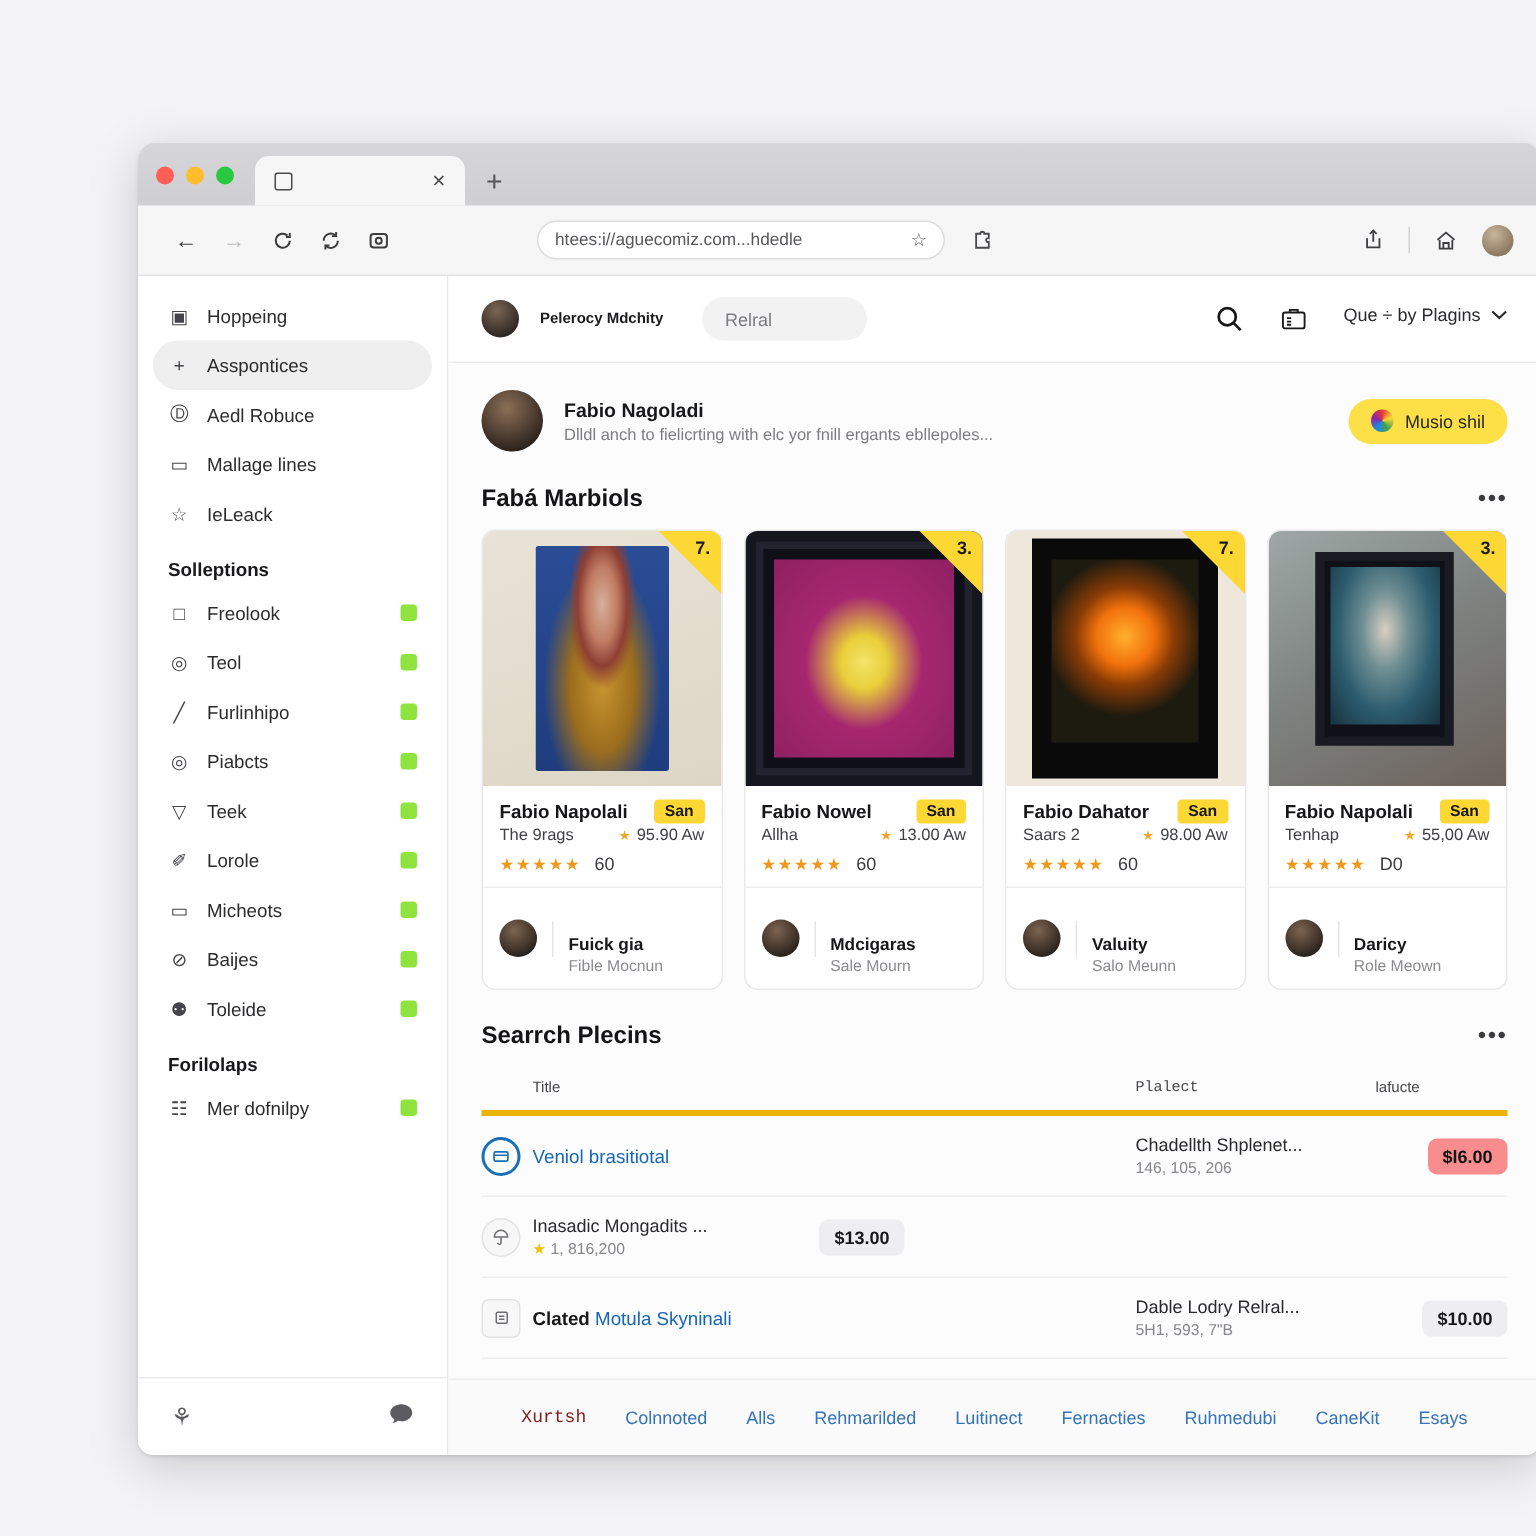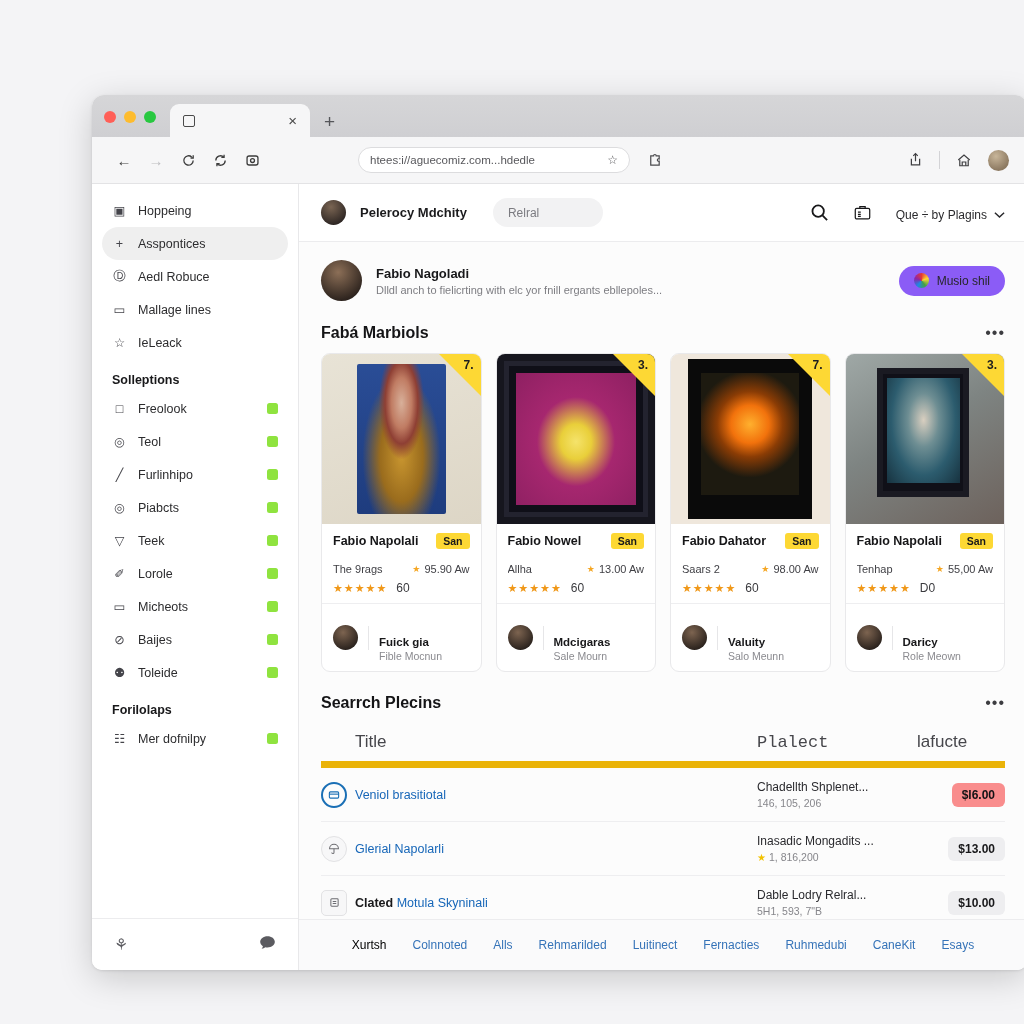--- a/index.html
+++ b/index.html
@@ -154,45 +154,45 @@
     display: flex; align-items: center;
     padding: 0 22px; gap: 14px;
     border-bottom: 1px solid #ececee;
     position: relative;
   }
   .hdr-avatar {
     width: 25px; height: 25px; border-radius: 50%;
     background: radial-gradient(circle at 40% 28%, #7a6553 0%, #2f2724 75%);
     flex: none;
   }
-  #hdr-name { font-size: 13px; font-weight: bold; color: #1b1b1d; white-space: nowrap; }
+  #hdr-name { font-size: 10px; font-weight: bold; color: #1b1b1d; white-space: nowrap; }
   #hdr-search {
     width: 110px; height: 29px;
     background: #f2f2f3; border-radius: 15px;
     display: flex; align-items: center; padding: 0 15px;
     font-size: 12px; color: #7b7b80;
     margin-left: 12px; cursor: text;
   }
-  #hdr-right { margin-left: auto; display: flex; align-items: flex-end; gap: 24px; }
+  #hdr-right { margin-left: auto; display: flex; align-items: flex-start; gap: 24px; }
   .hdr-icon { color: #1f1f21; cursor: pointer; display: flex; }
   #hdr-dropdown { display: flex; align-items: center; gap: 7px; font-size: 12px; color: #2a2a2d; cursor: pointer; white-space: nowrap; }
 
   #main-scroll { flex: 1; overflow: hidden; padding: 0 22px; }
 
   
   #profile-row { display: flex; align-items: center; gap: 14px; padding: 18px 0 10px 0; }
   #profile-pic {
     width: 41px; height: 41px; border-radius: 50%; flex: none;
     background: radial-gradient(circle at 42% 30%, #8c6f57 0%, #2a211c 78%);
   }
   #profile-title { font-size: 13px; font-weight: bold; color: #18181a; }
   #profile-sub { font-size: 11px; color: #7d7d82; margin-top: 3px; }
   #musio-btn {
     margin-left: auto; height: 30px;
-    background: #8b5cf6; border-radius: 15px;
+    background: #fde047; border-radius: 15px;
     display: flex; align-items: center; gap: 8px;
     padding: 0 15px; font-size: 12px; color: #27272a; cursor: pointer;
     white-space: nowrap;
   }
   #musio-dot {
     width: 15px; height: 15px; border-radius: 50%;
     background: conic-gradient(#e53935, #fdd835, #43a047, #1e88e5, #8e24aa, #e53935);
   }
 
   .section-head { display: flex; align-items: center; padding: 13px 0 11px 0; }
@@ -218,21 +218,21 @@
     font-size: 12px; font-weight: bold; color: #1d1d1f;
   }
   .card-body { padding: 9px 11px 8px 11px; }
   .card-row1 { display: flex; align-items: center; }
   .card-title { font-size: 12.5px; font-weight: bold; color: #161618; white-space: nowrap; overflow: hidden; }
   .card-tag {
     margin-left: auto; background: #fdd834;
     font-size: 10.5px; font-weight: bold; color: #19191b;
     padding: 2px 7px; border-radius: 3px;
   }
-  .card-row2 { display: flex; align-items: center; margin-top: 14px; font-size: 11px; color: #3f3f44; }
+  .card-row2 { display: flex; align-items: center; margin-top: 2px; font-size: 11px; color: #3f3f44; }
   .card-sub { white-space: nowrap; overflow: hidden; }
   .card-price { margin-left: auto; display: flex; align-items: center; gap: 4px; white-space: nowrap; }
   .mini-star { color: #f5a623; font-size: 9px; }
   .card-row3 { display: flex; align-items: center; gap: 9px; margin-top: 6px; }
   .stars { color: #f09819; font-size: 11px; letter-spacing: 1px; }
   .rating-count { font-size: 12px; color: #3a3a3e; }
   .card-foot {
     border-top: 1px solid #eeeef0;
     display: flex; align-items: center; gap: 10px;
     padding: 9px 11px;
@@ -242,22 +242,22 @@
     background: radial-gradient(circle at 40% 30%, #7d6450 0%, #251e1a 80%);
   }
   .foot-div { width: 1px; height: 24px; background: #e6e6e8; }
   .foot-name { font-size: 11.5px; font-weight: bold; color: #18181a; white-space: nowrap; overflow: hidden; margin-top: 23px; }
   .foot-sub { font-size: 10.5px; color: #8a8a8f; margin-top: 2px; white-space: nowrap; overflow: hidden; }
 
   
   #table-head {
     display: flex; align-items: center;
     padding: 9px 0 9px 34px;
-    font-size: 17px; color: #46464b;
-    border-bottom: 7px solid #eab308;
+    font-size: 10px; color: #46464b;
+    border-bottom: 4px solid #eab308;
   }
   .th-title { flex: 1; }
   .th-project { width: 160px; font-family: Liberation Mono, monospace; }
   .th-price { width: 88px; }
   .trow {
     display: flex; align-items: center;
     padding: 12px 0 12px 0;
     border-bottom: 1px solid #eeeef0;
     min-height: 54px;
   }
@@ -286,21 +286,21 @@
   
   #page-footer {
     height: 51px; flex: none;
     background: #fafafb;
     border-top: 1px solid #ececee;
     display: flex; align-items: center;
     justify-content: center; gap: 26px;
     font-size: 12px;
   }
   .flink { color: #3573b8; cursor: pointer; white-space: nowrap; }
-  .flink.muted { color: #000000; }
+  .flink.muted { color: #7f1d1d; font-family: Liberation Mono, monospace; }
 </style>
 </head>
 <body>
 
 <div id="browser-window">
 
   <div id="tabstrip">
     <div class="traffic">
       <div class="dot red"></div>
       <div class="dot yellow"></div>
@@ -686,21 +686,20 @@
           </span>
         </div>
 
         <div class="trow">
           <span class="trow-icon grey">
             <svg width="12" height="12" viewBox="0 0 14 14" fill="none" stroke="currentColor" stroke-width="1.2">
               <path d="M1.8 6.6a5.2 5.2 0 0 1 10.4 0z"></path>
                 <path d="M7 6.6v4.4a1.3 1.3 0 0 1-2.6 0"></path>
             </svg>
           </span>
-          <span class="trow-title">Glerial Napolarli</span>
           <span class="trow-proj">
             <span class="proj-main" style="display:block">Inasadic Mongadits ...</span>
             <span class="proj-sub">
               <span class="y">★</span>
               <span>1, 816,200</span>
             </span>
           </span>
           <span class="trow-price">
             <span class="price-pill">$13.00</span>
           </span>

